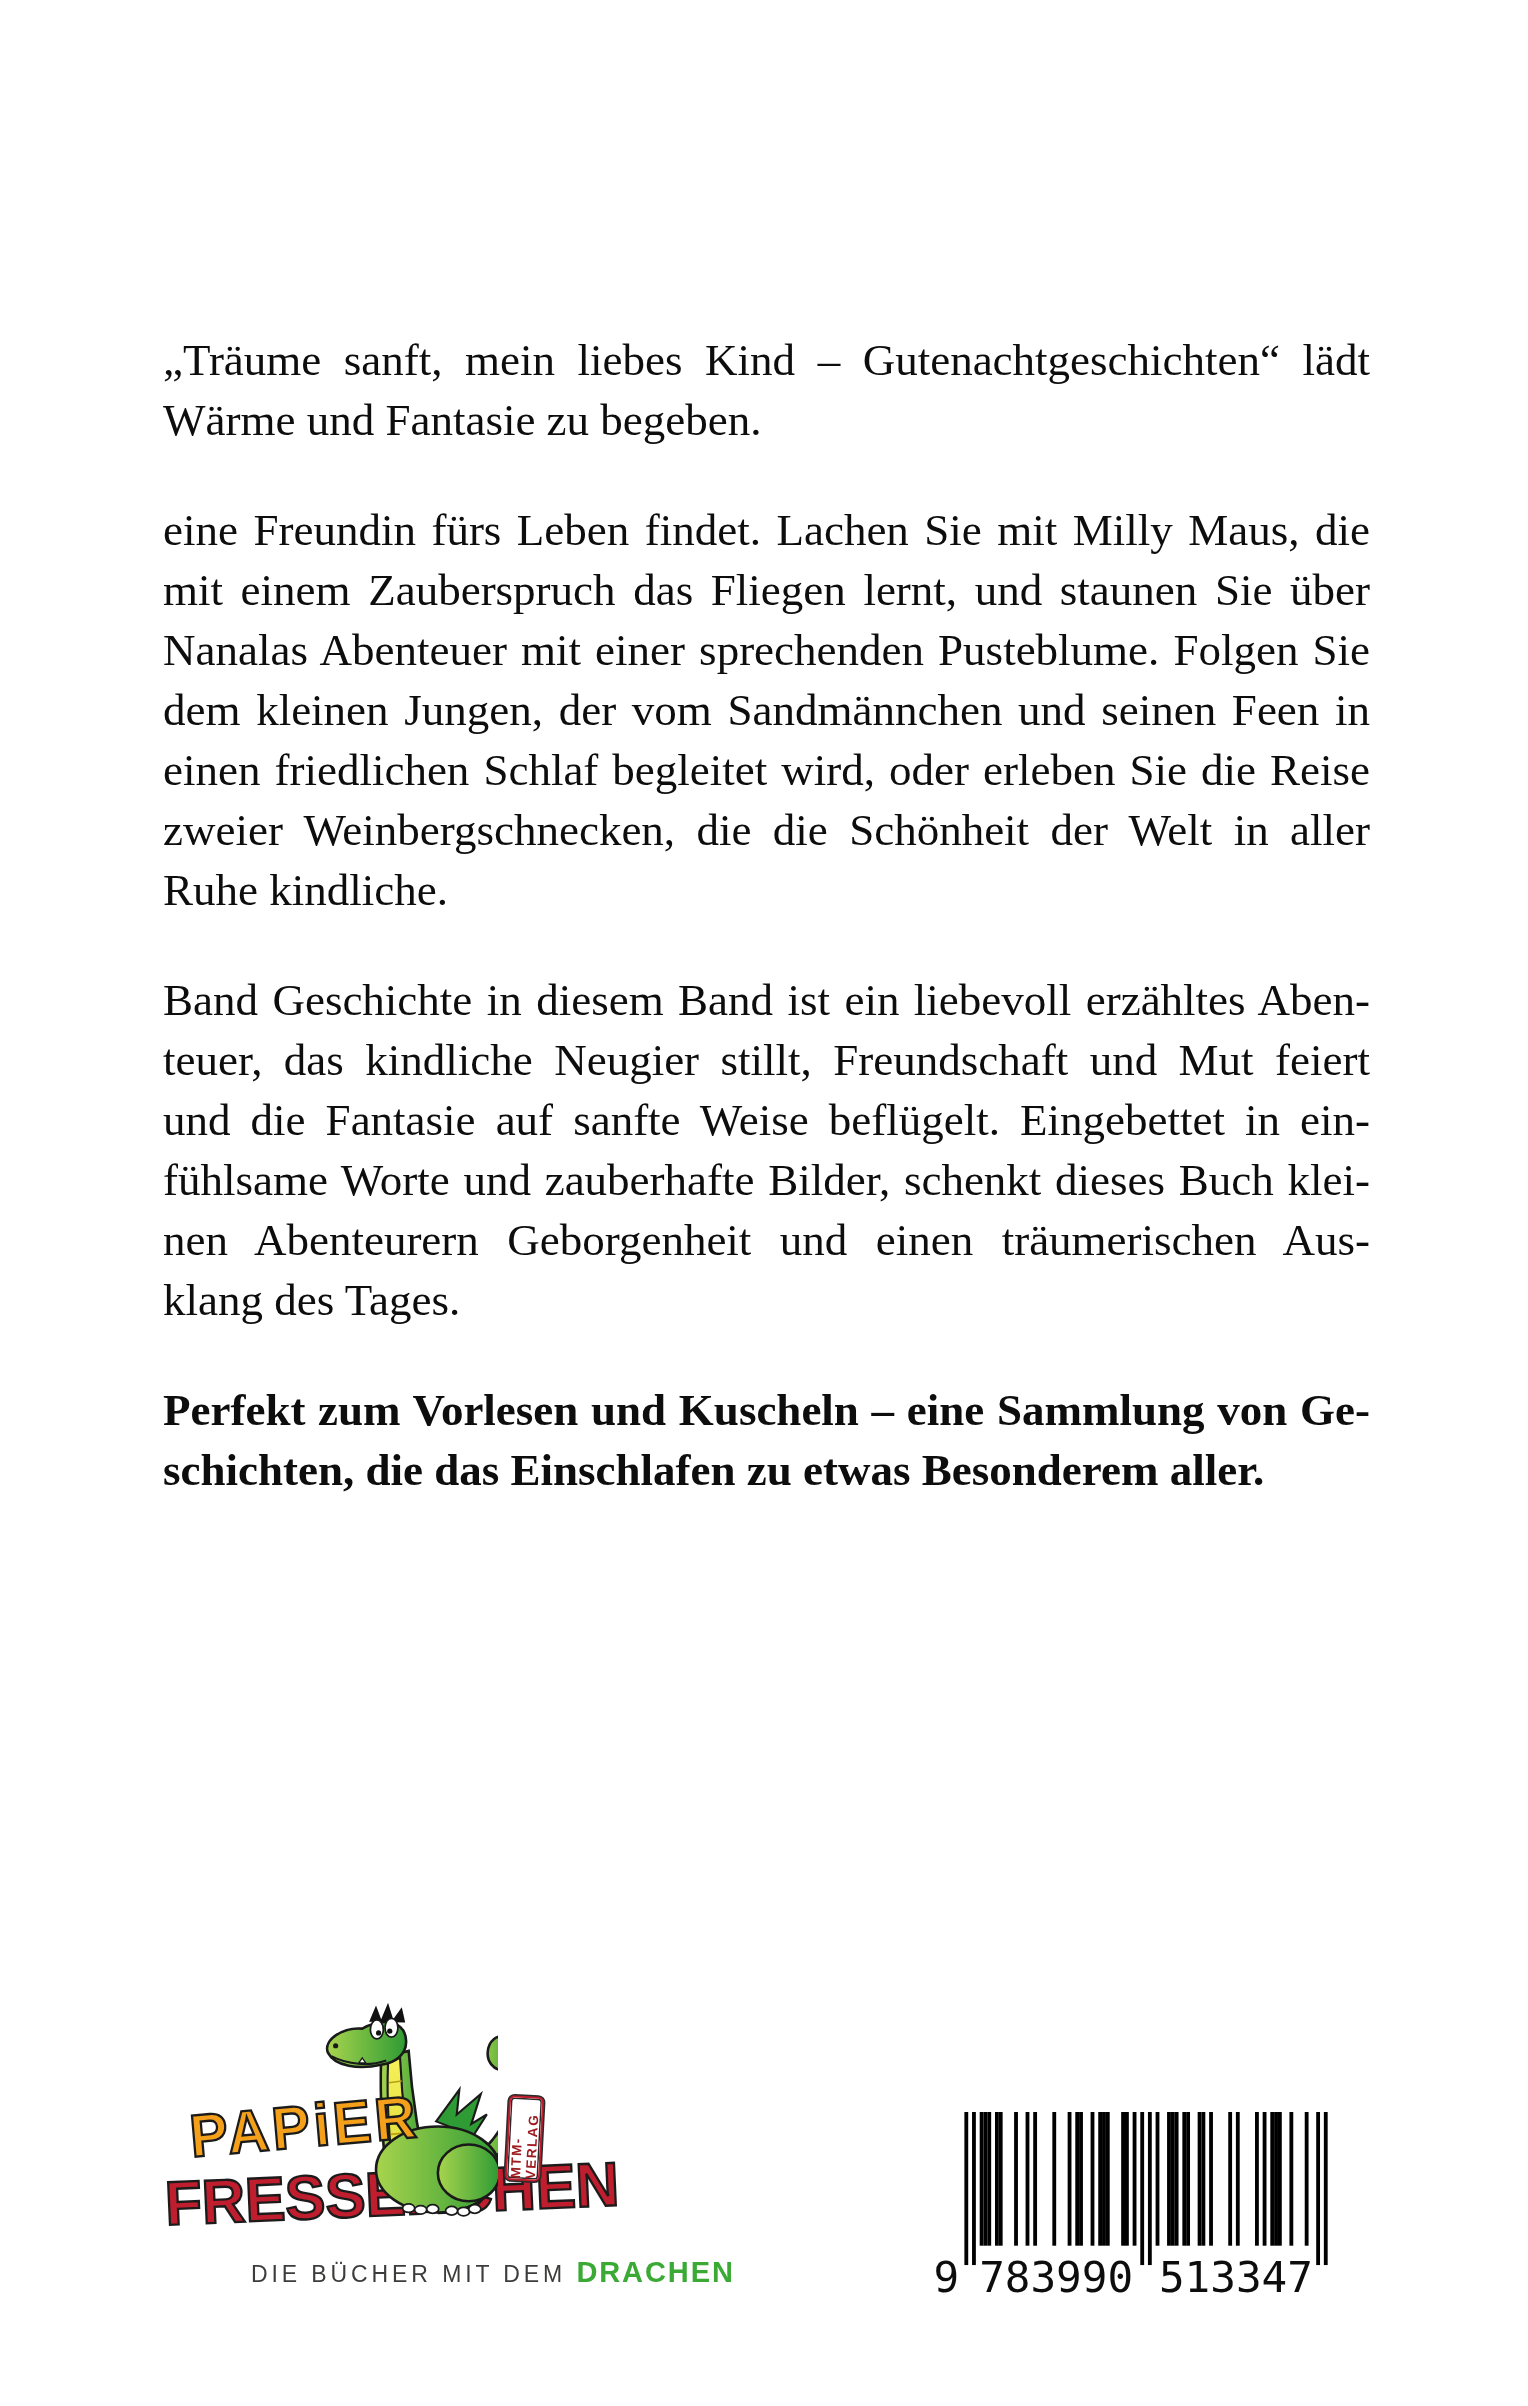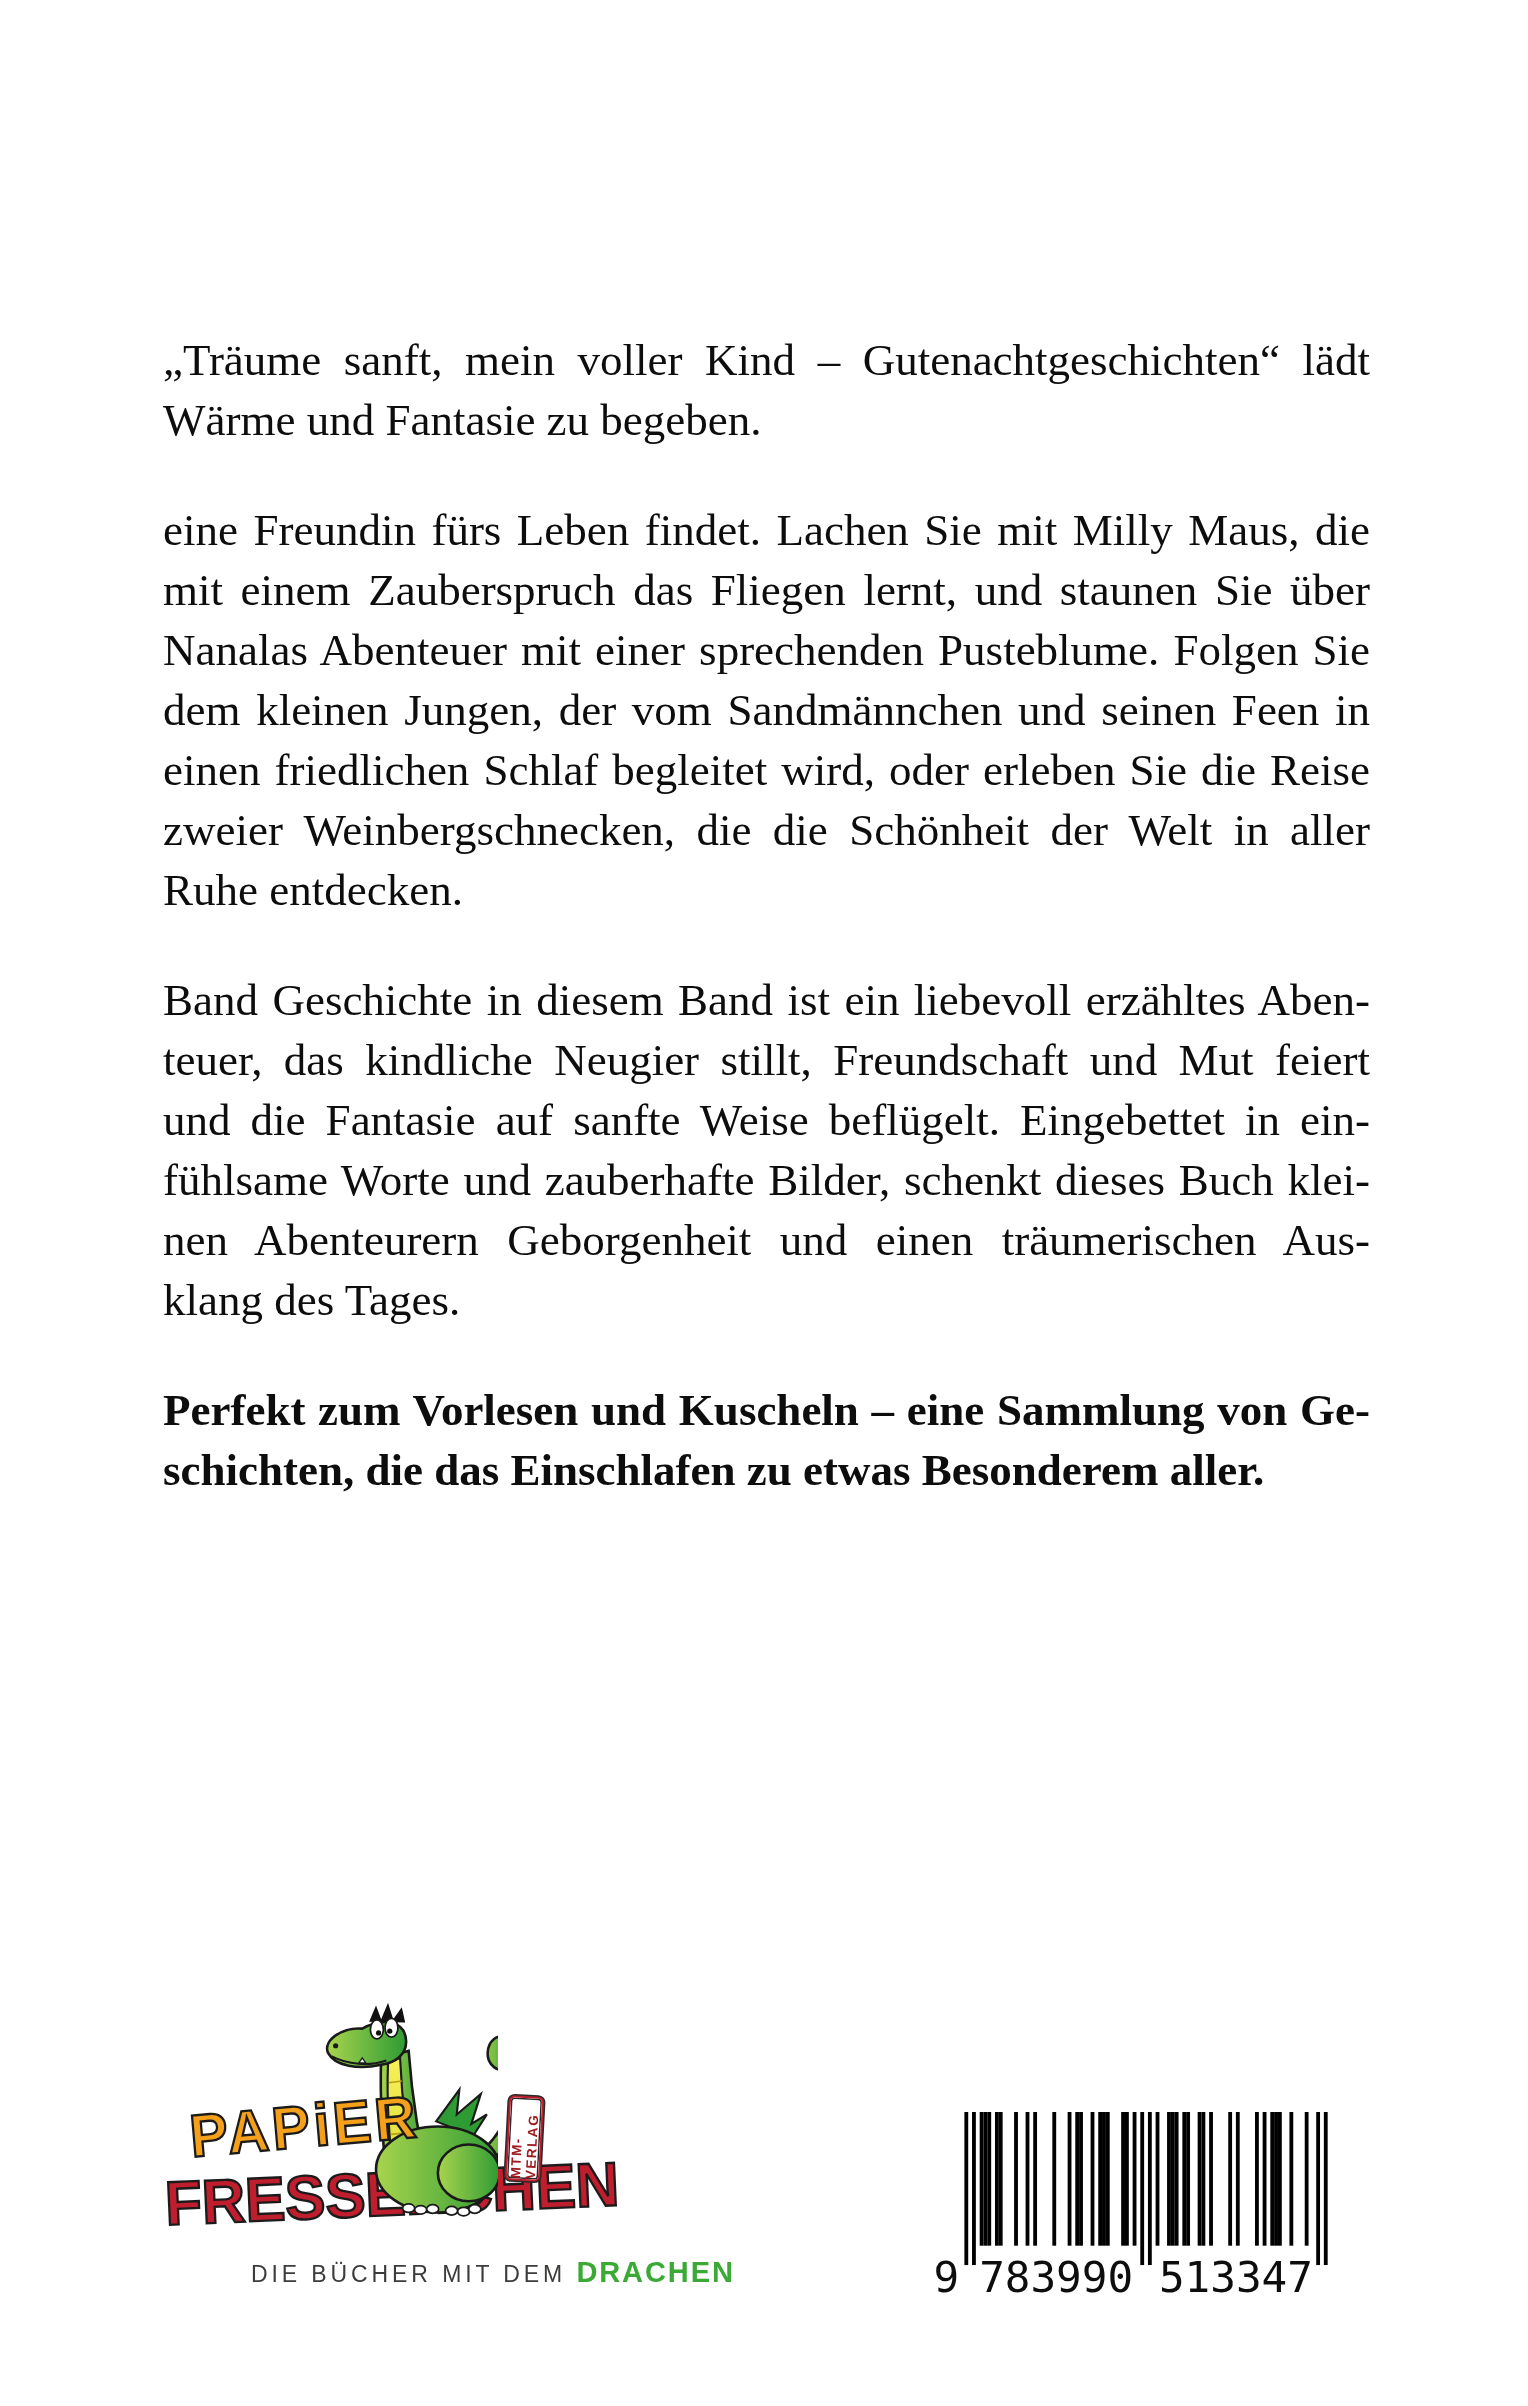--- a/index.html
+++ b/index.html
@@ -58,31 +58,31 @@
   
   .barcode { position:absolute; left:930px; top:2112px; width:403px; height:186px; }
 </style>
 </head>
 <body>
 
 <div class="page">
 
   <div class="text-block" id="blurb">
       <div class="para">
-        <div class="line">„Träume sanft, mein voller Kind – Gutenachtgeschichten“ lädt</div>
+        <div class="line">„Träume sanft, mein liebes Kind – Gutenachtgeschichten“ lädt</div>
         <div class="line last">Wärme und Fantasie zu begeben.</div>
       </div>
       <div class="para">
         <div class="line">eine Freundin fürs Leben findet. Lachen Sie mit Milly Maus, die</div>
         <div class="line">mit einem Zauberspruch das Fliegen lernt, und staunen Sie über</div>
         <div class="line">Nanalas Abenteuer mit einer sprechenden Pusteblume. Folgen Sie</div>
         <div class="line">dem kleinen Jungen, der vom Sandmännchen und seinen Feen in</div>
         <div class="line">einen friedlichen Schlaf begleitet wird, oder erleben Sie die Reise</div>
         <div class="line">zweier Weinbergschnecken, die die Schönheit der Welt in aller</div>
-        <div class="line last">Ruhe entdecken.</div>
+        <div class="line last">Ruhe kindliche.</div>
       </div>
       <div class="para">
         <div class="line">Band Geschichte in diesem Band ist ein liebevoll erzähltes Aben-</div>
         <div class="line">teuer, das kindliche Neugier stillt, Freundschaft und Mut feiert</div>
         <div class="line">und die Fantasie auf sanfte Weise beflügelt. Eingebettet in ein-</div>
         <div class="line">fühlsame Worte und zauberhafte Bilder, schenkt dieses Buch klei-</div>
         <div class="line">nen Abenteurern Geborgenheit und einen träumerischen Aus-</div>
         <div class="line last">klang des Tages.</div>
       </div>
       <div class="para bold">

